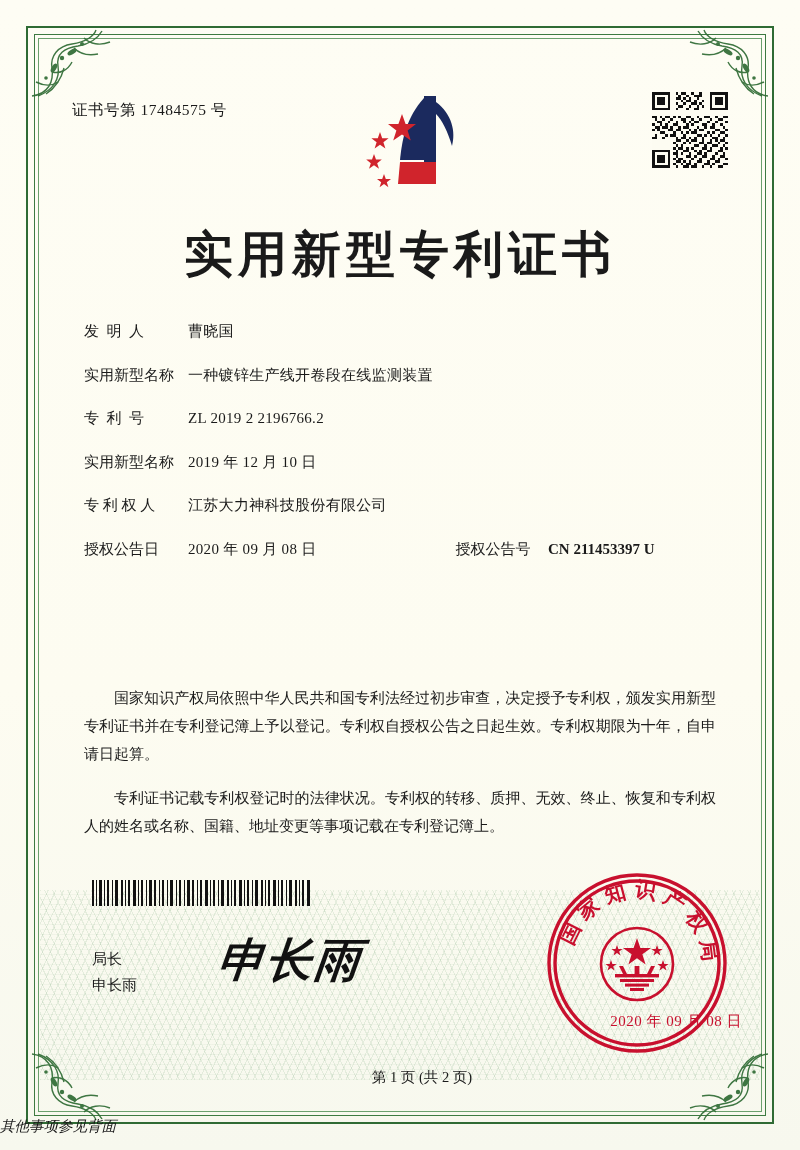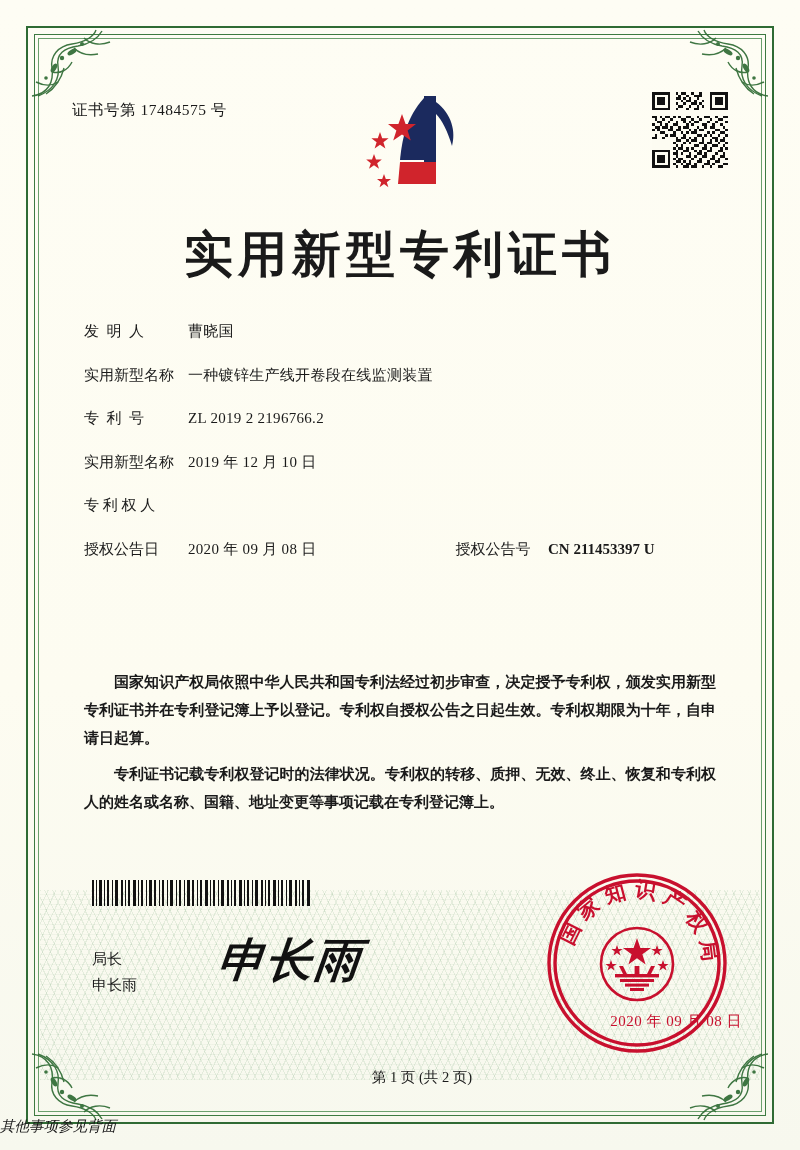--- a/index.html
+++ b/index.html
@@ -145,23 +145,22 @@
   .paras {
     position: absolute;
     left: 84px;
     top: 668px;
     width: 632px;
     font-size: 15px;
     line-height: 28px;
     text-align: justify;
   }
   .paras p {
-    margin: 0 0 8px 0;
+    margin: 16px 0 8px 0;
     text-indent: 2em;
-    font-weight: bold;
   }
 
   
   .barcode {
     position: absolute;
     left: 92px;
     top: 880px;
     width: 218px;
     height: 26px;
   }
@@ -547,20 +546,21 @@
     <div class="row">
       <div class="lbl">专  利  号</div>
       <div class="val">ZL 2019 2 2196766.2</div>
     </div>
     <div class="row">
       <div class="lbl">实用新型名称</div>
       <div class="val">2019 年 12 月 10 日</div>
     </div>
     <div class="row">
       <div class="lbl">专 利 权 人</div>
+      <div class="val">江苏大力神科技股份有限公司</div>
     </div>
     <div class="row dual">
       <div class="lbl">授权公告日</div>
       <div class="val">2020 年 09 月 08 日</div>
       <div class="lbl2">授权公告号</div>
       <div class="val2">CN 211453397 U</div>
     </div>
   </div>
 
   <div class="paras">

